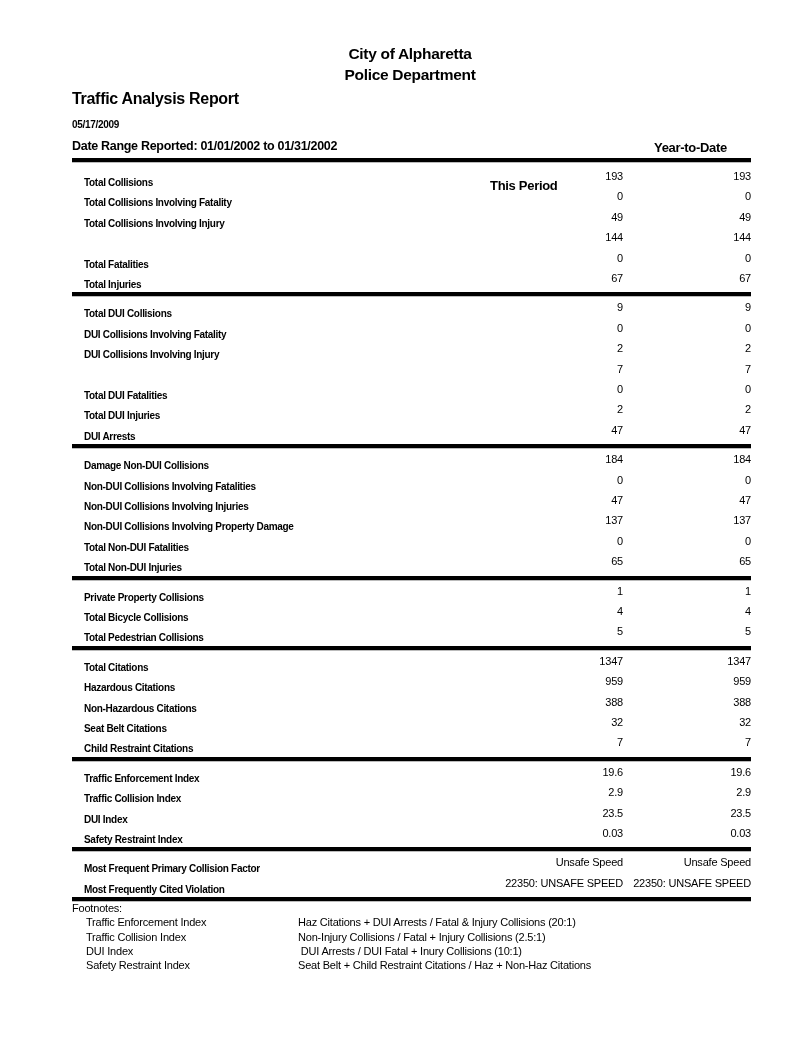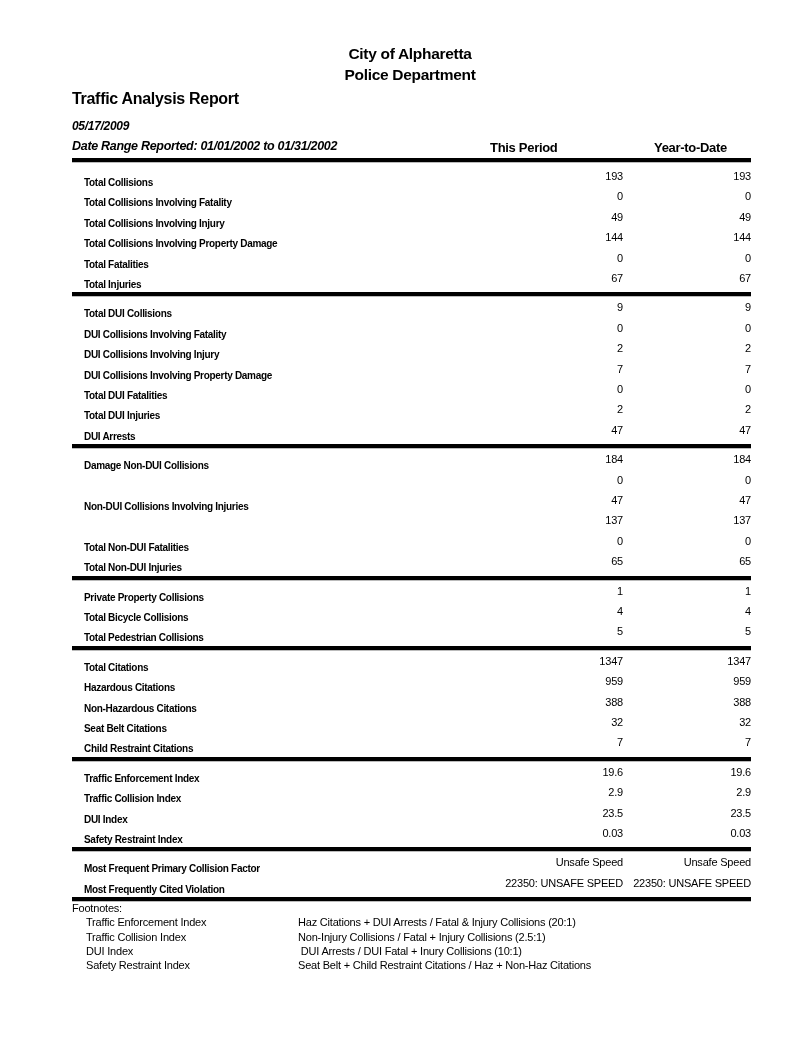--- a/index.html
+++ b/index.html
@@ -12,30 +12,30 @@
       font-weight: bold; font-size: 15.5px; letter-spacing: -0.3px;
     }
     #org1 { top: 45px; }
     #org2 { top: 66px; }
     .report-title {
       position: absolute; left: 72px; top: 90px;
       font-weight: bold; font-size: 16px; letter-spacing: -0.3px;
     }
     .report-date {
       position: absolute; left: 72px; top: 119px;
-      font-weight: bold; font-style: italic; font-size: 12px; letter-spacing: -0.3px;
+      font-weight: bold; font-size: 10px; letter-spacing: -0.3px;
     }
     .date-range {
       position: absolute; left: 72px; top: 139px;
-      font-weight: bold; font-style: italic; font-size: 12.5px; letter-spacing: -0.3px;
+      font-weight: bold; font-size: 12.5px; letter-spacing: -0.3px;
     }
     .col-head {
       position: absolute; top: 140px; font-weight: bold; font-size: 13px; letter-spacing: -0.3px;
     }
-    #col-this { left: 490px; }
+    #col-this { left: 490px; margin-top: 38px; }
     #col-ytd { left: 654px; }
 
     .rule {
       position: absolute; left: 72px; width: 679px; height: 4px; background: #000;
       border-bottom: 1px solid #bbb;
     }
     .rule.first { top: 158px; }
 
     #sections { position: absolute; left: 72px; top: 0; width: 679px; }
     .row {
@@ -85,21 +85,20 @@
       <span class="label">Total Collisions Involving Fatality</span>
       <span class="v1">0</span>
       <span class="v2">0</span>
     </div>
     <div class="row" style="top: 208.8px;">
       <span class="label">Total Collisions Involving Injury</span>
       <span class="v1">49</span>
       <span class="v2">49</span>
     </div>
     <div class="row" style="top: 229.2px;">
-      <span class="label">Total Collisions Involving Property Damage</span>
       <span class="v1">144</span>
       <span class="v2">144</span>
     </div>
     <div class="row" style="top: 249.6px;">
       <span class="label">Total Fatalities</span>
       <span class="v1">0</span>
       <span class="v2">0</span>
     </div>
     <div class="row" style="top: 270px;">
       <span class="label">Total Injuries</span>
@@ -115,21 +114,20 @@
       <span class="label">DUI Collisions Involving Fatality</span>
       <span class="v1">0</span>
       <span class="v2">0</span>
     </div>
     <div class="row" style="top: 340.2px;">
       <span class="label">DUI Collisions Involving Injury</span>
       <span class="v1">2</span>
       <span class="v2">2</span>
     </div>
     <div class="row" style="top: 360.6px;">
-      <span class="label">DUI Collisions Involving Property Damage</span>
       <span class="v1">7</span>
       <span class="v2">7</span>
     </div>
     <div class="row" style="top: 381px;">
       <span class="label">Total DUI Fatalities</span>
       <span class="v1">0</span>
       <span class="v2">0</span>
     </div>
     <div class="row" style="top: 401.4px;">
       <span class="label">Total DUI Injuries</span>
@@ -140,29 +138,31 @@
       <span class="label">DUI Arrests</span>
       <span class="v1">47</span>
       <span class="v2">47</span>
     </div>
     <div class="row" style="top: 451.2px;">
       <span class="label">Damage Non-DUI Collisions</span>
       <span class="v1">184</span>
       <span class="v2">184</span>
     </div>
     <div class="row" style="top: 471.6px;">
+      <span class="label">Non-DUI Collisions Involving Fatalities</span>
       <span class="v1">0</span>
       <span class="v2">0</span>
     </div>
     <div class="row" style="top: 492px;">
       <span class="label">Non-DUI Collisions Involving Injuries</span>
       <span class="v1">47</span>
       <span class="v2">47</span>
     </div>
     <div class="row" style="top: 512.4px;">
+      <span class="label">Non-DUI Collisions Involving Property Damage</span>
       <span class="v1">137</span>
       <span class="v2">137</span>
     </div>
     <div class="row" style="top: 532.8px;">
       <span class="label">Total Non-DUI Fatalities</span>
       <span class="v1">0</span>
       <span class="v2">0</span>
     </div>
     <div class="row" style="top: 553.2px;">
       <span class="label">Total Non-DUI Injuries</span>

